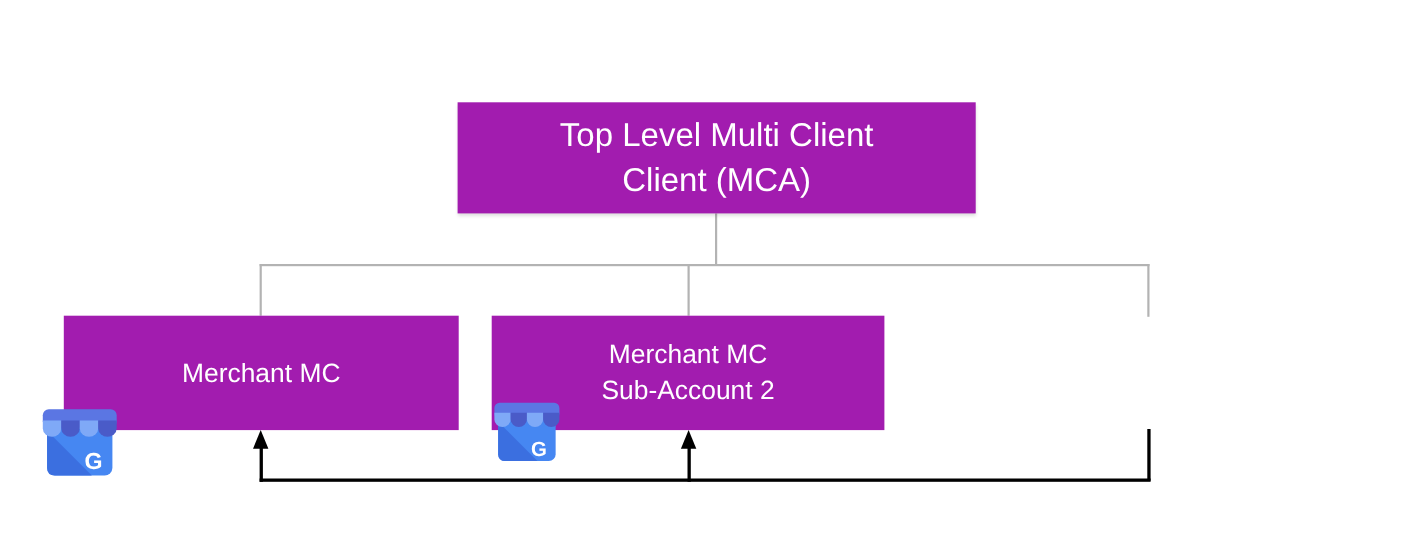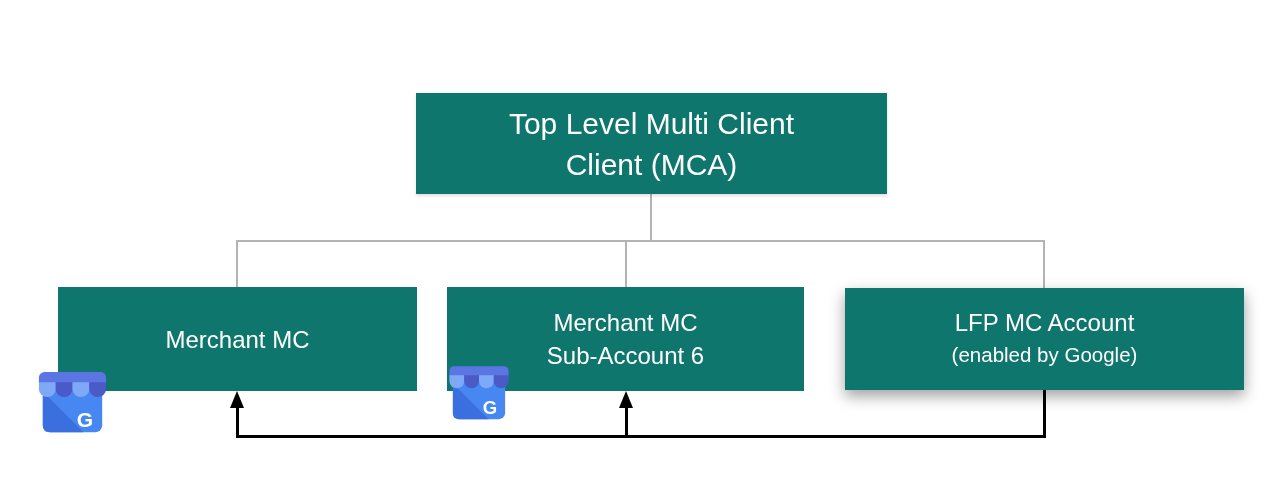--- a/index.html
+++ b/index.html
@@ -16,21 +16,21 @@
   .conn { position: absolute; background: #b3b3b3; z-index: 0; }
   .conn.stem  { left: 650px;  top: 194px; width: 2px;   height: 46px; }
   .conn.hbar  { left: 236px;  top: 240px; width: 809px; height: 2px;  }
   .conn.d1    { left: 236px;  top: 240px; width: 2px;   height: 47px; }
   .conn.d2    { left: 625px;  top: 240px; width: 2px;   height: 47px; }
   .conn.d3    { left: 1043px; top: 240px; width: 2px;   height: 48px; }
 
   
   .node {
     position: absolute;
-    background: #0f766e;
+    background: #a21caf;
     color: #ffffff;
     display: flex;
     flex-direction: column;
     justify-content: center;
     align-items: center;
     text-align: center;
     z-index: 1;
   }
   .node#mca  { left: 416px; top: 93px;  width: 471px; height: 101px;
                font-size: 30px; line-height: 41px;
@@ -79,27 +79,23 @@
     <span class="line1">Top Level Multi Client</span>
     <span class="line2">Client (MCA)</span>
   </div>
 
   <div class="node" id="sub1">
     <span class="line1">Merchant MC</span>
   </div>
 
   <div class="node" id="sub2">
     <span class="line1">Merchant MC</span>
-    <span class="line2">Sub-Account 6</span>
+    <span class="line2">Sub-Account 2</span>
   </div>
 
-  <div class="node" id="lfp">
-    <span class="line1">LFP MC Account</span>
-    <span class="line2">(enabled by Google)</span>
-  </div>
 
   <div class="black-line bl-lfp-down"></div>
   <div class="black-line bl-horiz"></div>
   <div class="black-line bl-up1"></div>
   <div class="black-line bl-up2"></div>
   <div class="arrowhead ah1"></div>
   <div class="arrowhead ah2"></div>
 
   <svg id="icon1" class="gmb-icon" viewBox="0 0 96 88">
     <rect x="10" y="22" width="76" height="60" rx="9" fill="#4687f2"></rect>

